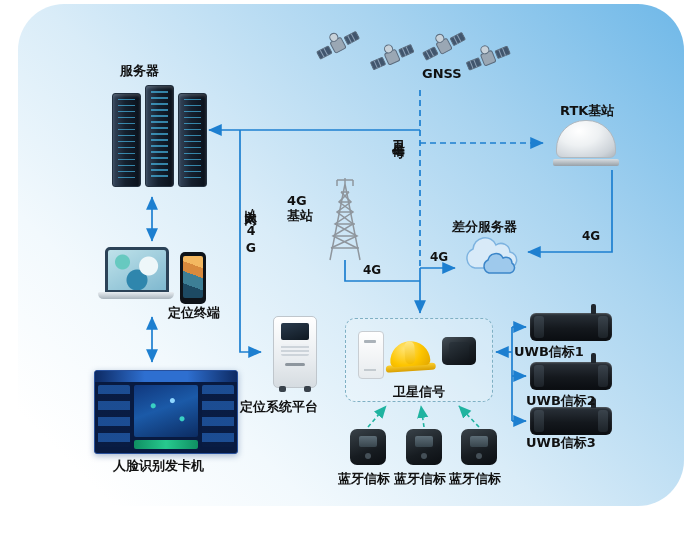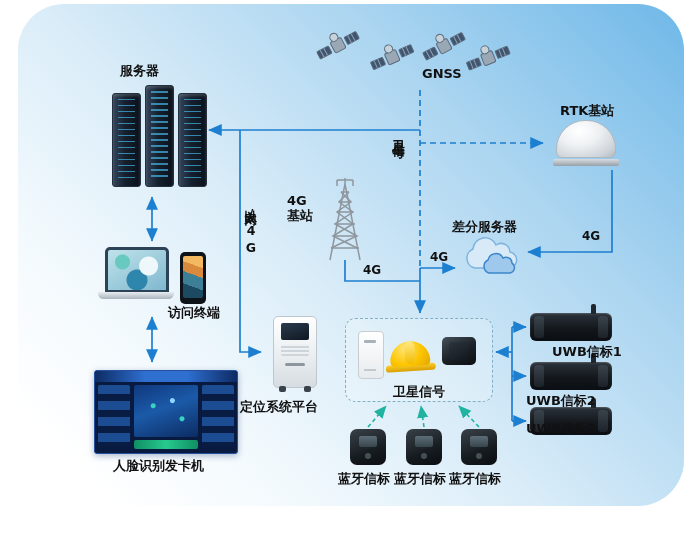--- a/index.html
+++ b/index.html
@@ -216,27 +216,27 @@
 <div class="lbl" style="left:120px;top:64px;width:88px">服务器</div>
 <div class="lbl" style="left:560px;top:104px;width:76px">RTK基站</div>
 <div class="vlbl" style="left:392px;top:130px;height:78px">卫星信号</div>
 <div class="vlbl" style="left:244px;top:200px;height:92px">以太网/4G</div>
 <div class="lbl" style="left:287px;top:194px;width:32px">4G</div>
 <div class="lbl" style="left:287px;top:209px;width:32px">基站</div>
 <div class="lbl" style="left:452px;top:220px;width:78px">差分服务器</div>
 <div class="elbl" style="left:358px;top:263px;width:28px">4G</div>
 <div class="elbl" style="left:425px;top:250px;width:28px">4G</div>
 <div class="elbl" style="left:576px;top:229px;width:30px">4G</div>
-<div class="lbl" style="left:168px;top:306px;width:76px">访问终端</div>
+<div class="lbl" style="left:168px;top:306px;width:76px">定位终端</div>
 <div class="lbl" style="left:113px;top:459px;width:105px">人脸识别发卡机</div>
 <div class="lbl" style="left:240px;top:400px;width:106px">定位系统平台</div>
 <div class="lbl" style="left:393px;top:385px;width:78px;z-index:4">卫星信号</div>
-<div class="lbl" style="left:552px;top:345px;width:90px">UWB信标1</div>
+<div class="lbl" style="left:514px;top:345px;width:90px">UWB信标1</div>
 <div class="lbl" style="left:526px;top:394px;width:90px">UWB信标2</div>
-<div class="lbl" style="left:526px;top:422px;width:90px">UWB信标3</div>
+<div class="lbl" style="left:526px;top:436px;width:90px">UWB信标3</div>
 <div class="lbl" style="left:338px;top:472px;width:60px">蓝牙信标</div>
 <div class="lbl" style="left:394px;top:472px;width:60px">蓝牙信标</div>
 <div class="lbl" style="left:449px;top:472px;width:60px">蓝牙信标</div>
 
 <div class="node" style="left:112px;top:85px">
   <div class="racks">
     <div class="rack" style="height:92px"></div>
     <div class="rack" style="height:100px"></div>
     <div class="rack" style="height:92px"></div>
   </div>

